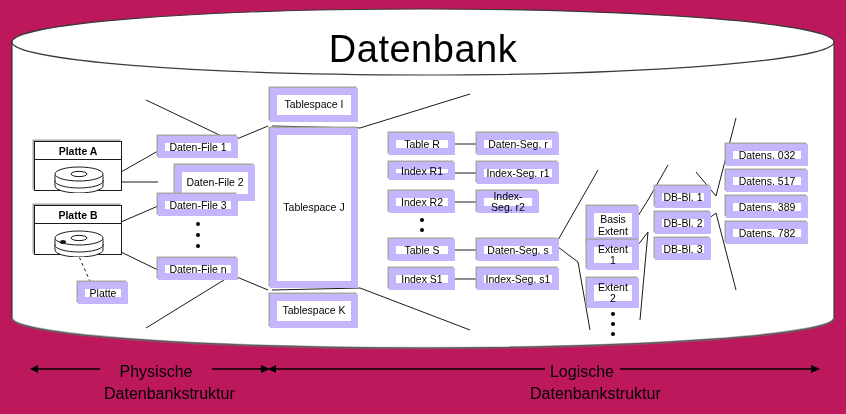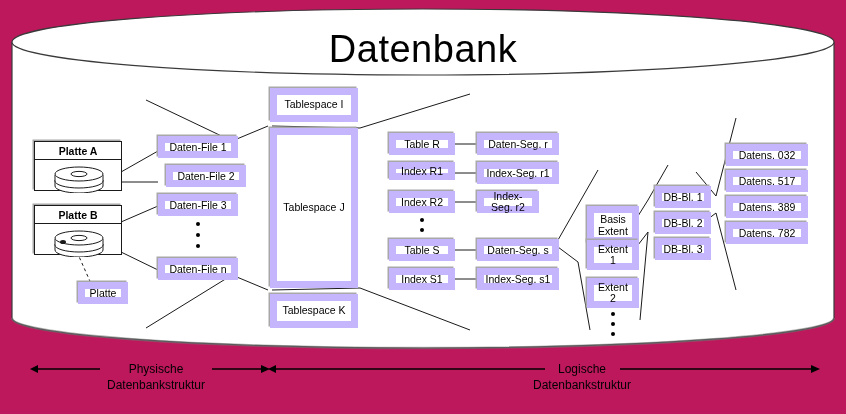--- a/index.html
+++ b/index.html
@@ -24,21 +24,21 @@
   .disk .body{position:relative;height:calc(100% - 17px);}
 
   .title{position:absolute;left:0;right:0;top:28px;text-align:center;
          font-size:38px;letter-spacing:.5px;color:#000;z-index:5;}
 
   .vdots{position:absolute;width:14px;z-index:6;
          display:flex;flex-direction:column;align-items:center;
          justify-content:space-between;}
   .vdots i{display:block;width:4px;height:4px;border-radius:50%;background:#000;}
 
-  .axlabel{position:absolute;text-align:center;font-size:12px;
+  .axlabel{position:absolute;text-align:center;font-size:16px;
            line-height:1.35;z-index:7;color:#000;}
 </style>
 </head>
 <body>
 
 <div id="stage">
 
   <svg id="canvas" viewBox="0 0 846 414" xmlns="http://www.w3.org/2000/svg">
     <defs>
       <marker id="arrL" markerWidth="9" markerHeight="8" refX="8" refY="4" orient="auto" markerUnits="userSpaceOnUse">
@@ -143,21 +143,21 @@
           <ellipse cx="44" cy="14" rx="8" ry="2.6"></ellipse>
           <ellipse cx="28" cy="18" rx="3" ry="2" fill="#1a1a1a" stroke="none"></ellipse>
         </g>
       </svg>
     </div>
   </div>
 
   <div class="nodebox" style="left:78px;top:282px;width:50px;height:22px;">Platte</div>
 
   <div class="nodebox" style="left:158px;top:136px;width:80px;height:22px;">Daten-File 1</div>
-  <div class="nodebox" style="left:166px;top:165px;width:80px;height:22px;">Daten-File 2</div>
+  <div class="nodebox" style="left:175px;top:165px;width:80px;height:36px;">Daten-File 2</div>
   <div class="nodebox" style="left:158px;top:194px;width:80px;height:22px;">Daten-File 3</div>
   <div class="vdots" style="left:191px;top:222px;height:26px;">
       <i></i>
       <i></i>
       <i></i>
     </div>
   <div class="nodebox" style="left:158px;top:258px;width:80px;height:22px;">Daten-File n</div>
 
   <div class="nodebox" style="left:270px;top:88px;width:88px;height:34px;">Tablespace I</div>
   <div class="nodebox" style="left:270px;top:128px;width:88px;height:160px;">Tablespace J</div>

